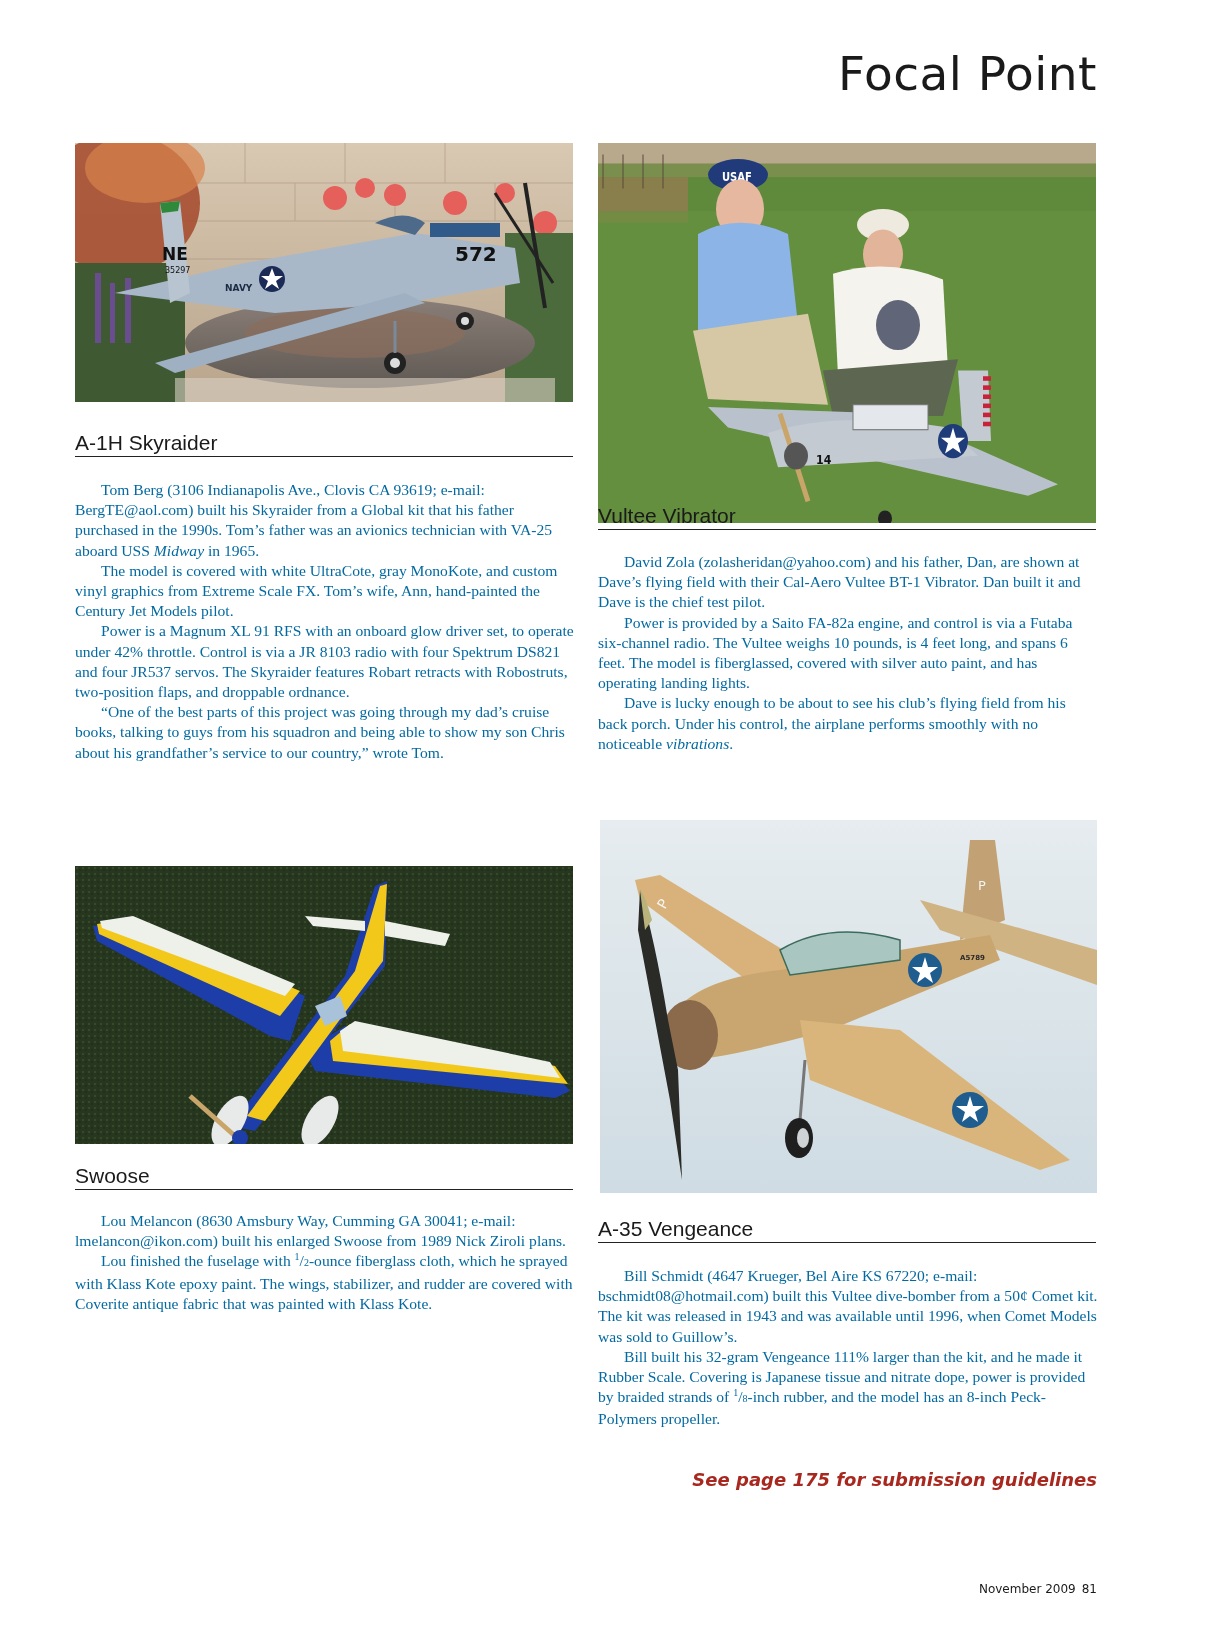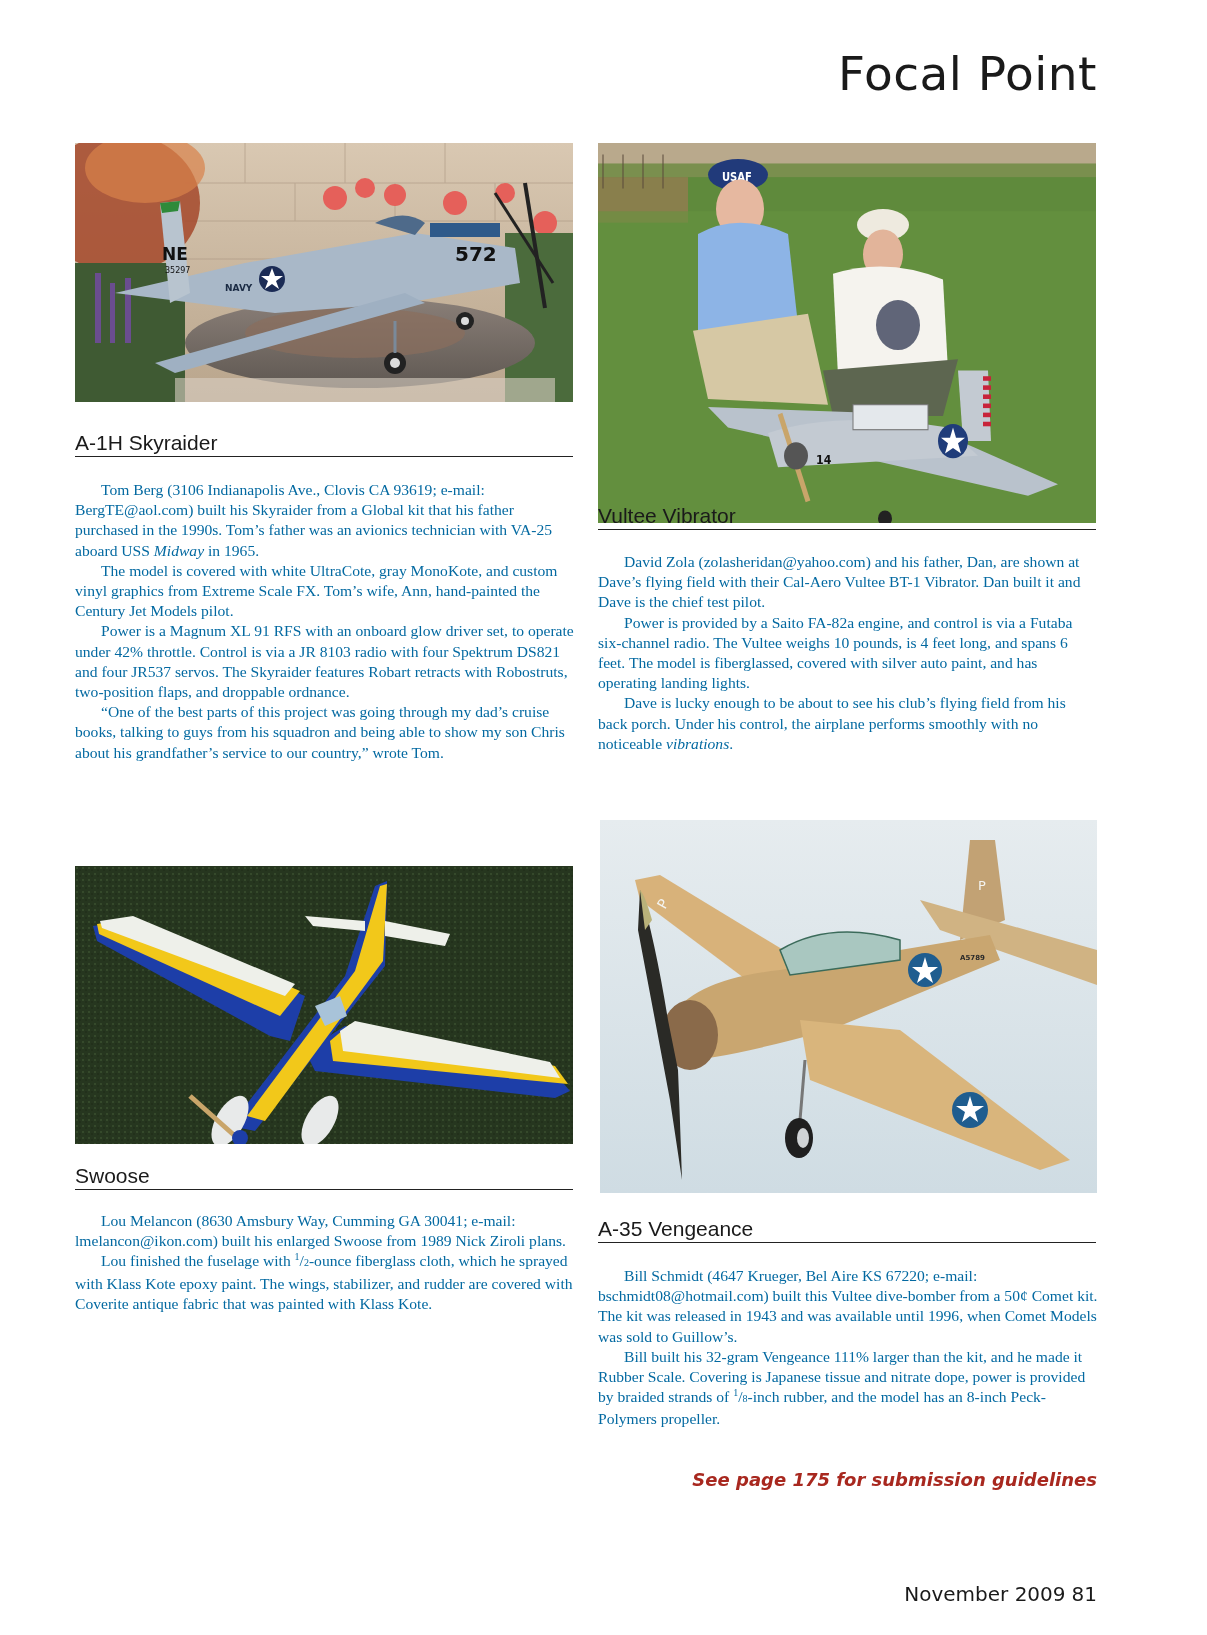--- a/index.html
+++ b/index.html
@@ -25,21 +25,21 @@
   .body-text p { margin: 0; text-indent: 26px; }
   .sup { font-size: 10px; vertical-align: super; line-height: 0; }
   .sub-frac { font-size: 10px; }
   .guidelines {
     position: absolute; right: 110px; top: 1448px;
     font-family: "DejaVu Sans", sans-serif; font-style: italic; font-weight: bold;
     font-size: 18px; color: #a8281f; margin-top: 21px;
   }
   .folio {
     position: absolute; right: 110px; top: 1582px;
-    font-family: "DejaVu Sans", sans-serif; font-size: 20px; color: #1a1a1a;
+    font-family: "DejaVu Sans", sans-serif; font-size: 12px; color: #1a1a1a;
   }
   .folio span { margin-left: 6px; }
 </style>
 </head>
 <body>
 
 <h1 class="page-title">Focal Point</h1>
 
 <div class="photo" style="left:75px;top:143px;width:498px;height:259px;text-align:right;">
   <svg viewBox="0 0 498 259" preserveAspectRatio="none">

